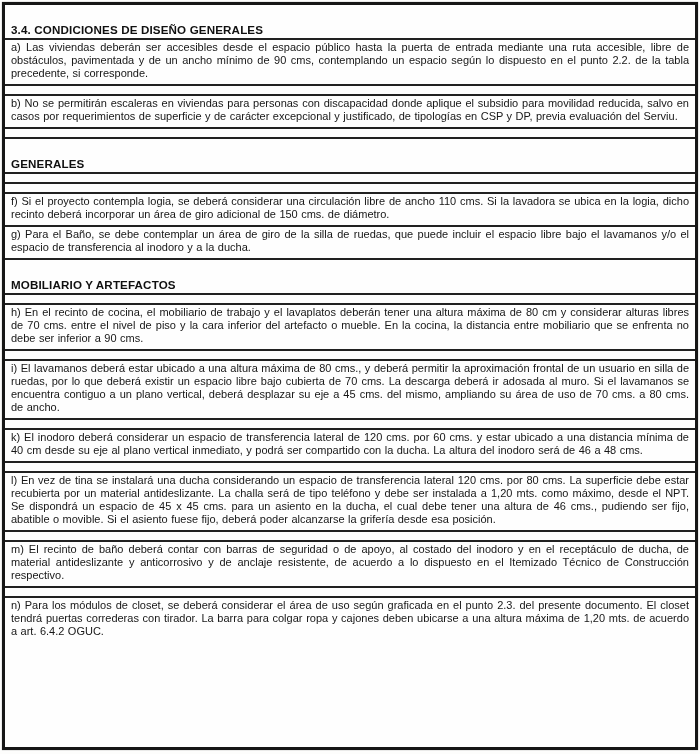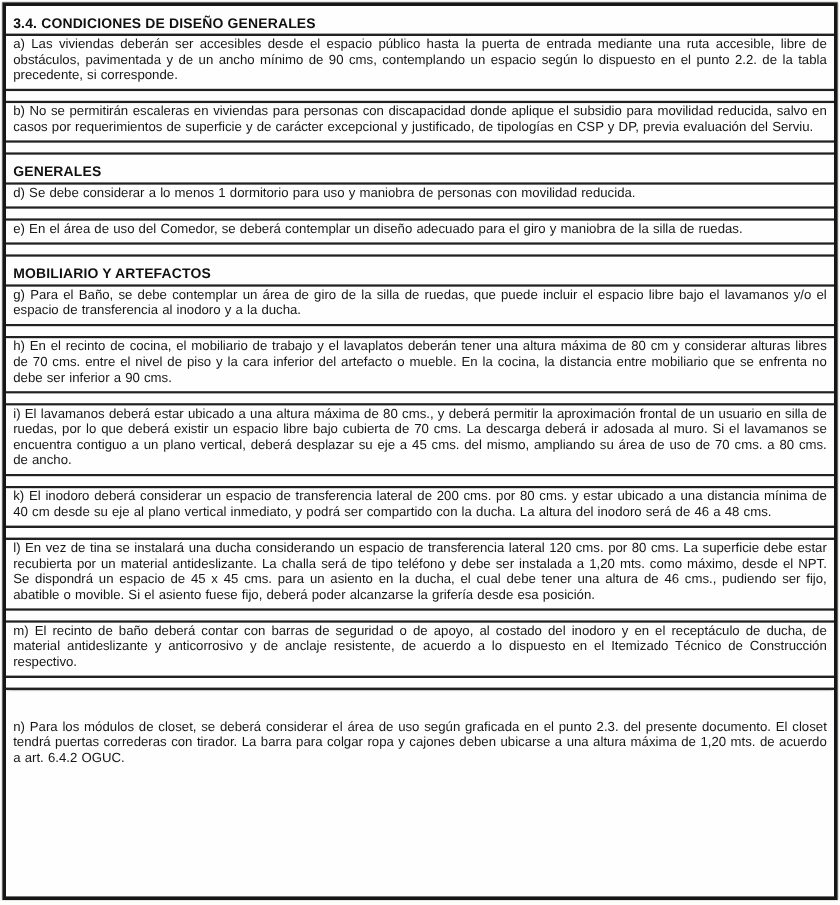--- a/index.html
+++ b/index.html
@@ -24,27 +24,27 @@
     border: 3px solid #161616;
     box-shadow: 0 0 1px rgba(0,0,0,0.45);
   }
   .row {
     border-bottom: 2px solid #212121;
     
     box-shadow: 0 2px 1px -1px rgba(110,110,110,0.35);
     position: relative;
     background: #fefefe;
   }
-  .row:last-child { border-bottom: none; box-shadow: none; margin-top: 24px; }
+  .row:last-child { border-bottom: none; box-shadow: none; }
   .row.title,
   .row.section {
     font-weight: bold;
     font-size: 11.6px;
     line-height: 13px;
-    padding: 8px 6px 2px 6px;
+    padding: 18px 6px 2px 6px;
     letter-spacing: 0.15px;
     color: #101010;
   }
   .row.item {
     font-size: 11px;
     line-height: 13px;
     padding: 1px 6px 4px 6px;
     text-align: justify;
     word-spacing: 0.4px;
   }
@@ -54,32 +54,31 @@
 <body>
 
 <div class="page">
   <div class="doc-table" id="doc-table">
       <div class="row title">3.4. CONDICIONES DE DISEÑO GENERALES</div>
       <div class="row item">a) Las viviendas deberán ser accesibles desde el espacio público hasta la puerta de entrada mediante una ruta accesible, libre de obstáculos, pavimentada y de un ancho mínimo de 90 cms, contemplando un espacio según lo dispuesto en el punto 2.2. de la tabla precedente, si corresponde.</div>
       <div class="row spacer"></div>
       <div class="row item">b) No se permitirán escaleras en viviendas para personas con discapacidad donde aplique el subsidio para movilidad reducida, salvo en casos por requerimientos de superficie y de carácter excepcional y justificado, de tipologías en CSP y DP, previa evaluación del Serviu.</div>
       <div class="row spacer"></div>
       <div class="row section">GENERALES</div>
-      <div class="row item">d) Se debe considerar a lo menos 1 dormitorio para uso y maniobra de personas con movilidad reducida.</div>
       <div class="row spacer"></div>
-      <div class="row item">e) En el área de uso del Comedor, se deberá contemplar un diseño adecuado para el giro y maniobra de la silla de ruedas.</div>
       <div class="row spacer"></div>
+      <div class="row item">f) Si el proyecto contempla logia, se deberá considerar una circulación libre de ancho 110 cms. Si la lavadora se ubica en la logia, dicho recinto deberá incorporar un área de giro adicional de 150 cms. de diámetro.</div>
+      <div class="row item">g) Para el Baño, se debe contemplar un área de giro de la silla de ruedas, que puede incluir el espacio libre bajo el lavamanos y/o el espacio de transferencia al inodoro y a la ducha.</div>
       <div class="row section">MOBILIARIO Y ARTEFACTOS</div>
-      <div class="row item">g) Para el Baño, se debe contemplar un área de giro de la silla de ruedas, que puede incluir el espacio libre bajo el lavamanos y/o el espacio de transferencia al inodoro y a la ducha.</div>
       <div class="row spacer"></div>
       <div class="row item">h) En el recinto de cocina, el mobiliario de trabajo y el lavaplatos deberán tener una altura máxima de 80 cm y considerar alturas libres de 70 cms. entre el nivel de piso y la cara inferior del artefacto o mueble. En la cocina, la distancia entre mobiliario que se enfrenta no debe ser inferior a 90 cms.</div>
       <div class="row spacer"></div>
       <div class="row item">i) El lavamanos deberá estar ubicado a una altura máxima de 80 cms., y deberá permitir la aproximación frontal de un usuario en silla de ruedas, por lo que deberá existir un espacio libre bajo cubierta de 70 cms. La descarga deberá ir adosada al muro. Si el lavamanos se encuentra contiguo a un plano vertical, deberá desplazar su eje a 45 cms. del mismo, ampliando su área de uso de 70 cms. a 80 cms. de ancho.</div>
       <div class="row spacer"></div>
-      <div class="row item">k) El inodoro deberá considerar un espacio de transferencia lateral de 200 cms. por 80 cms. y estar ubicado a una distancia mínima de 40 cm desde su eje al plano vertical inmediato, y podrá ser compartido con la ducha. La altura del inodoro será de 46 a 48 cms.</div>
+      <div class="row item">k) El inodoro deberá considerar un espacio de transferencia lateral de 120 cms. por 60 cms. y estar ubicado a una distancia mínima de 40 cm desde su eje al plano vertical inmediato, y podrá ser compartido con la ducha. La altura del inodoro será de 46 a 48 cms.</div>
       <div class="row spacer"></div>
       <div class="row item">l) En vez de tina se instalará una ducha considerando un espacio de transferencia lateral 120 cms. por 80 cms. La superficie debe estar recubierta por un material antideslizante. La challa será de tipo teléfono y debe ser instalada a 1,20 mts. como máximo, desde el NPT. Se dispondrá un espacio de 45 x 45 cms. para un asiento en la ducha, el cual debe tener una altura de 46 cms., pudiendo ser fijo, abatible o movible.  Si el asiento fuese fijo, deberá poder alcanzarse la grifería desde esa posición.</div>
       <div class="row spacer"></div>
       <div class="row item">m) El recinto de baño deberá contar con barras de seguridad o de apoyo, al costado del inodoro y en el receptáculo de ducha, de material antideslizante y anticorrosivo y de anclaje resistente, de acuerdo a lo dispuesto en el Itemizado Técnico de Construcción respectivo.</div>
       <div class="row spacer"></div>
       <div class="row item">n) Para los módulos de closet, se deberá considerar el área de uso según graficada en el punto 2.3. del presente documento. El closet tendrá puertas correderas con tirador. La barra para colgar ropa y cajones deben ubicarse a una altura máxima de 1,20 mts. de acuerdo a art. 6.4.2 OGUC.</div>
     </div>
 </div>
 
 </body></html>

